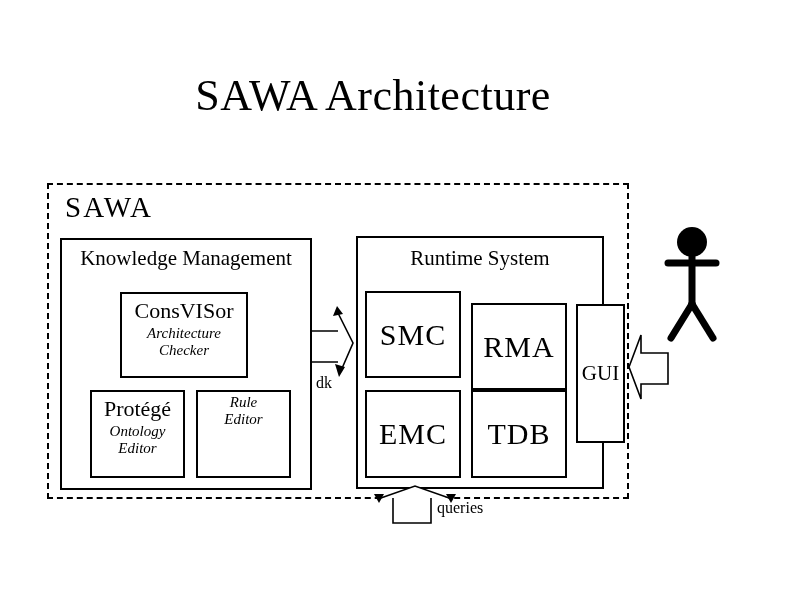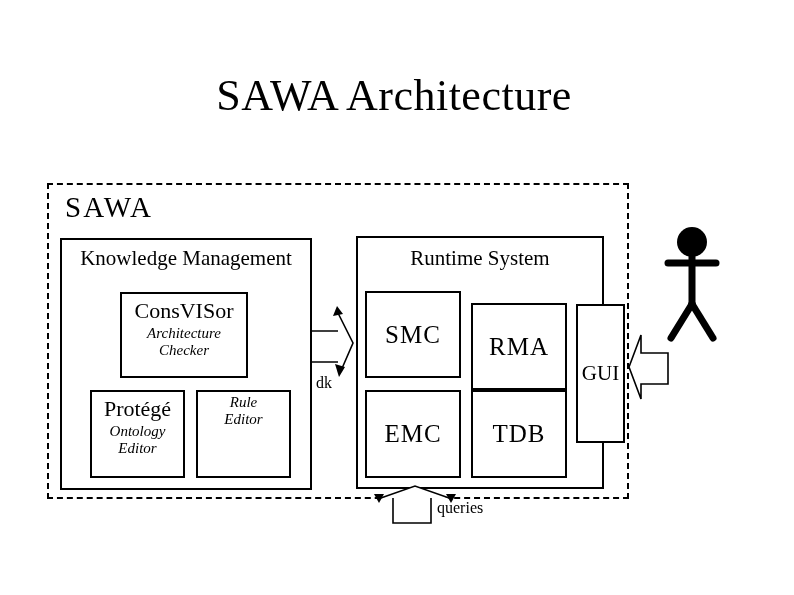--- a/index.html
+++ b/index.html
@@ -1,36 +1,36 @@
 <!DOCTYPE html>
 <html><head>
 <meta charset="utf-8">
 <style>
   html,body{margin:0;padding:0;background:#fff;}
   #slide{
     position:relative;width:746px;height:595px;background:#fff;overflow:hidden;
-    font-family:"Liberation Serif","DejaVu Serif",serif;color:#000;padding-left:42px;
+    font-family:"Liberation Serif","DejaVu Serif",serif;color:#000;
   }
   .abs{position:absolute;}
   .title{
     left:0;top:70px;width:100%;text-align:center;
     font-size:44px;letter-spacing:0.5px;
   }
   .outer-dashed{
     left:47px;top:183px;width:582px;height:316px;
     border:2px dashed #000;box-sizing:border-box;background:#fff;z-index:0;
   }
   .sawa-label{left:65px;top:191px;font-size:29px;letter-spacing:2px;z-index:5;}
   .box{background:#fff;border:2px solid #000;box-sizing:border-box;}
   .group-box{z-index:1;}
   .group-label{font-size:21px;text-align:center;z-index:5;}
   .comp-box{z-index:2;text-align:center;}
   .comp-title{font-size:22px;padding-top:5px;line-height:24px;}
   .comp-sub{font-style:italic;font-size:15px;line-height:17px;white-space:pre-line;padding-top:2px;}
-  .cell{z-index:2;display:flex;align-items:center;justify-content:center;font-size:25px;letter-spacing:1px;}
+  .cell{z-index:2;display:flex;align-items:center;justify-content:center;font-size:30px;letter-spacing:1px;}
   .gui-box{z-index:3;display:flex;align-items:center;justify-content:center;font-size:21px;}
   .flow-label{font-size:16px;z-index:6;}
   .annotation{
     left:682px;top:341px;width:110px;
     font-style:italic;font-size:19px;line-height:23px;white-space:pre-line;z-index:6;
   }
   svg{position:absolute;overflow:visible;z-index:4;}
   .stroke{stroke:#000;stroke-width:1.6;fill:none;}
   .fillb{fill:#000;stroke:none;}
   .mask{fill:#fff;stroke:none;}

